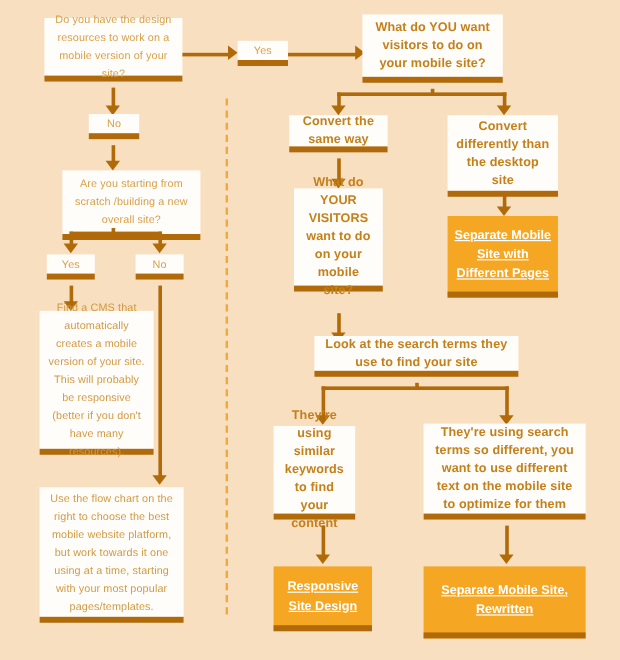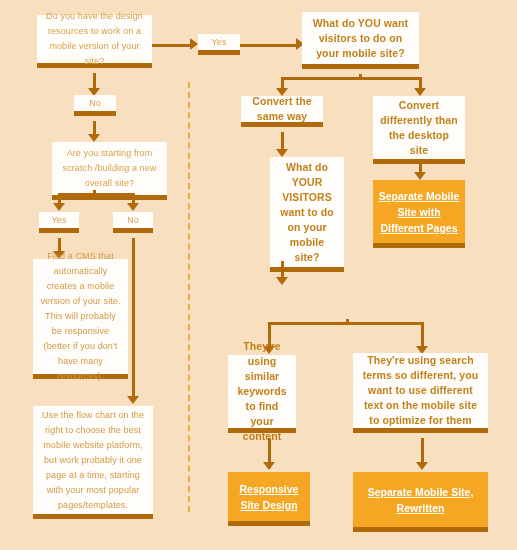--- a/index.html
+++ b/index.html
@@ -142,48 +142,49 @@
   <div class="node plain" style="left:113px; top:212px; width:40px; height:21px;">No</div>
 
   <div class="vline" style="left:58px; top:238px; height:17px;"></div>
   <div class="arrow-down" style="left:53px; top:251px;"></div>
 
   <div class="node small" style="left:33px; top:259px; width:95px; height:120px; line-height:15px;">Find a CMS that automatically creates a mobile version of your site. This will probably be responsive (better if you don't have many resources).</div>
 
   <div class="vline" style="left:132px; top:238px; height:162px;"></div>
   <div class="arrow-down" style="left:127px; top:396px;"></div>
 
-  <div class="node small" style="left:33px; top:406px; width:120px; height:113px; line-height:15px;">Use the flow chart on the right to choose the best mobile website platform, but work probably it one page at a time, starting with your most popular pages/templates.</div>
+  <div class="node small" style="left:33px; top:406px; width:120px; height:113px; line-height:15px;">Use the flow chart on the right to choose the best mobile website platform, but work towards it one using at a time, starting with your most popular pages/templates.</div>
 
   <div class="node bold" style="left:302px; top:12px; width:117px; height:57px;">What do YOU want visitors to do on your mobile site?</div>
 
   <div class="vline" style="left:359px; top:74px; height:5px;"></div>
   <div class="hline" style="left:281px; top:77px; width:141px;"></div>
   <div class="vline" style="left:281px; top:77px; height:14px;"></div>
   <div class="arrow-down" style="left:276px; top:88px;"></div>
   <div class="vline" style="left:419px; top:77px; height:14px;"></div>
   <div class="arrow-down" style="left:414px; top:88px;"></div>
 
   <div class="node bold" style="left:241px; top:96px; width:82px; height:31px;">Convert the same way</div>
 
   <div class="node bold" style="left:373px; top:96px; width:92px; height:68px;">Convert differently than the desktop site</div>
 
   <div class="vline" style="left:281px; top:132px; height:20px;"></div>
   <div class="arrow-down" style="left:276px; top:149px;"></div>
 
-  <div class="node bold" style="left:245px; top:157px; width:74px; height:115px;margin-left:25px;">What do YOUR VISITORS want to do on your mobile site?</div>
+  <div class="node bold" style="left:245px; top:157px; width:74px; height:86px;">What do YOUR VISITORS want to do on your mobile site?</div>
 
   <div class="vline" style="left:419px; top:162px; height:14px;"></div>
   <div class="arrow-down" style="left:414px; top:172px;"></div>
 
   <div class="result" style="left:373px; top:180px; width:92px; height:68px;">Separate Mobile Site with Different Pages</div>
 
   <div class="vline" style="left:281px; top:261px; height:20px;"></div>
   <div class="arrow-down" style="left:276px; top:277px;"></div>
 
+  <div class="node bold" style="left:262px; top:280px; width:170px; height:34px;">Look at the search terms they use to find your site</div>
 
   <div class="vline" style="left:346px; top:319px; height:5px;"></div>
   <div class="hline" style="left:268px; top:322px; width:156px;"></div>
   <div class="vline" style="left:268px; top:322px; height:28px;"></div>
   <div class="arrow-down" style="left:263px; top:346px;"></div>
   <div class="vline" style="left:421px; top:322px; height:28px;"></div>
   <div class="arrow-down" style="left:416px; top:346px;"></div>
 
   <div class="node bold" style="left:228px; top:355px; width:68px; height:78px;">They're using similar keywords to find your content</div>
 

